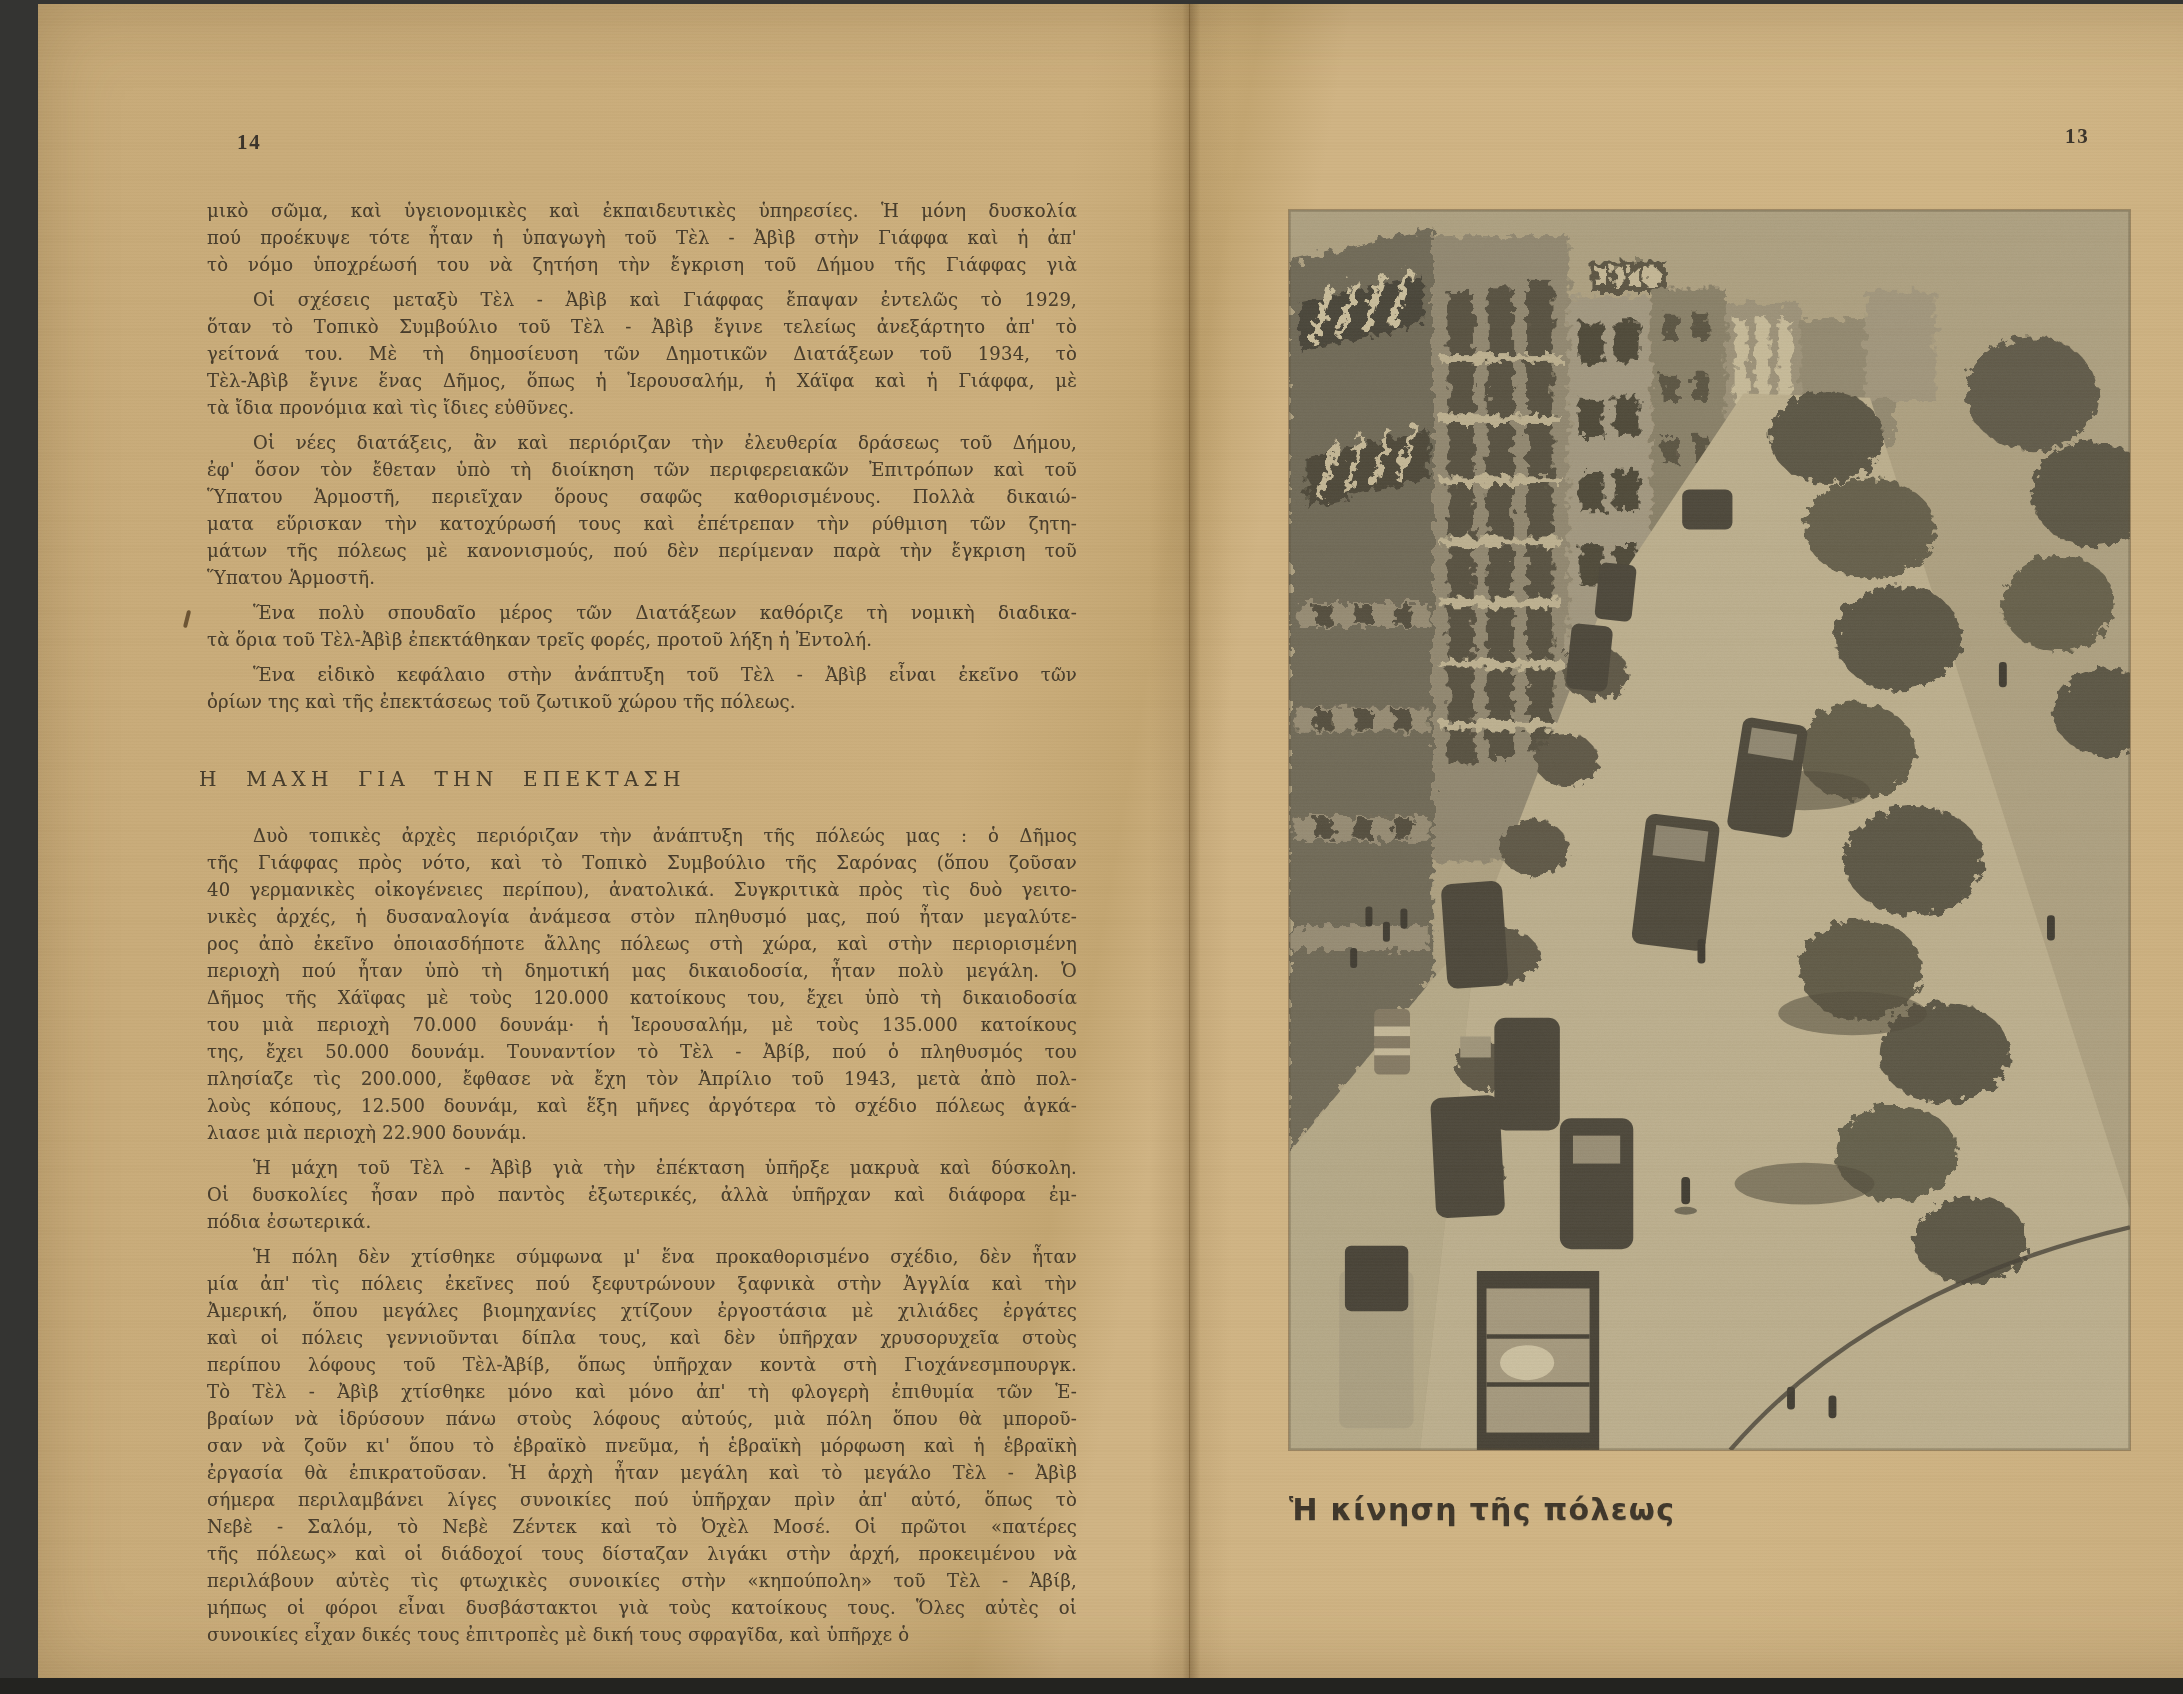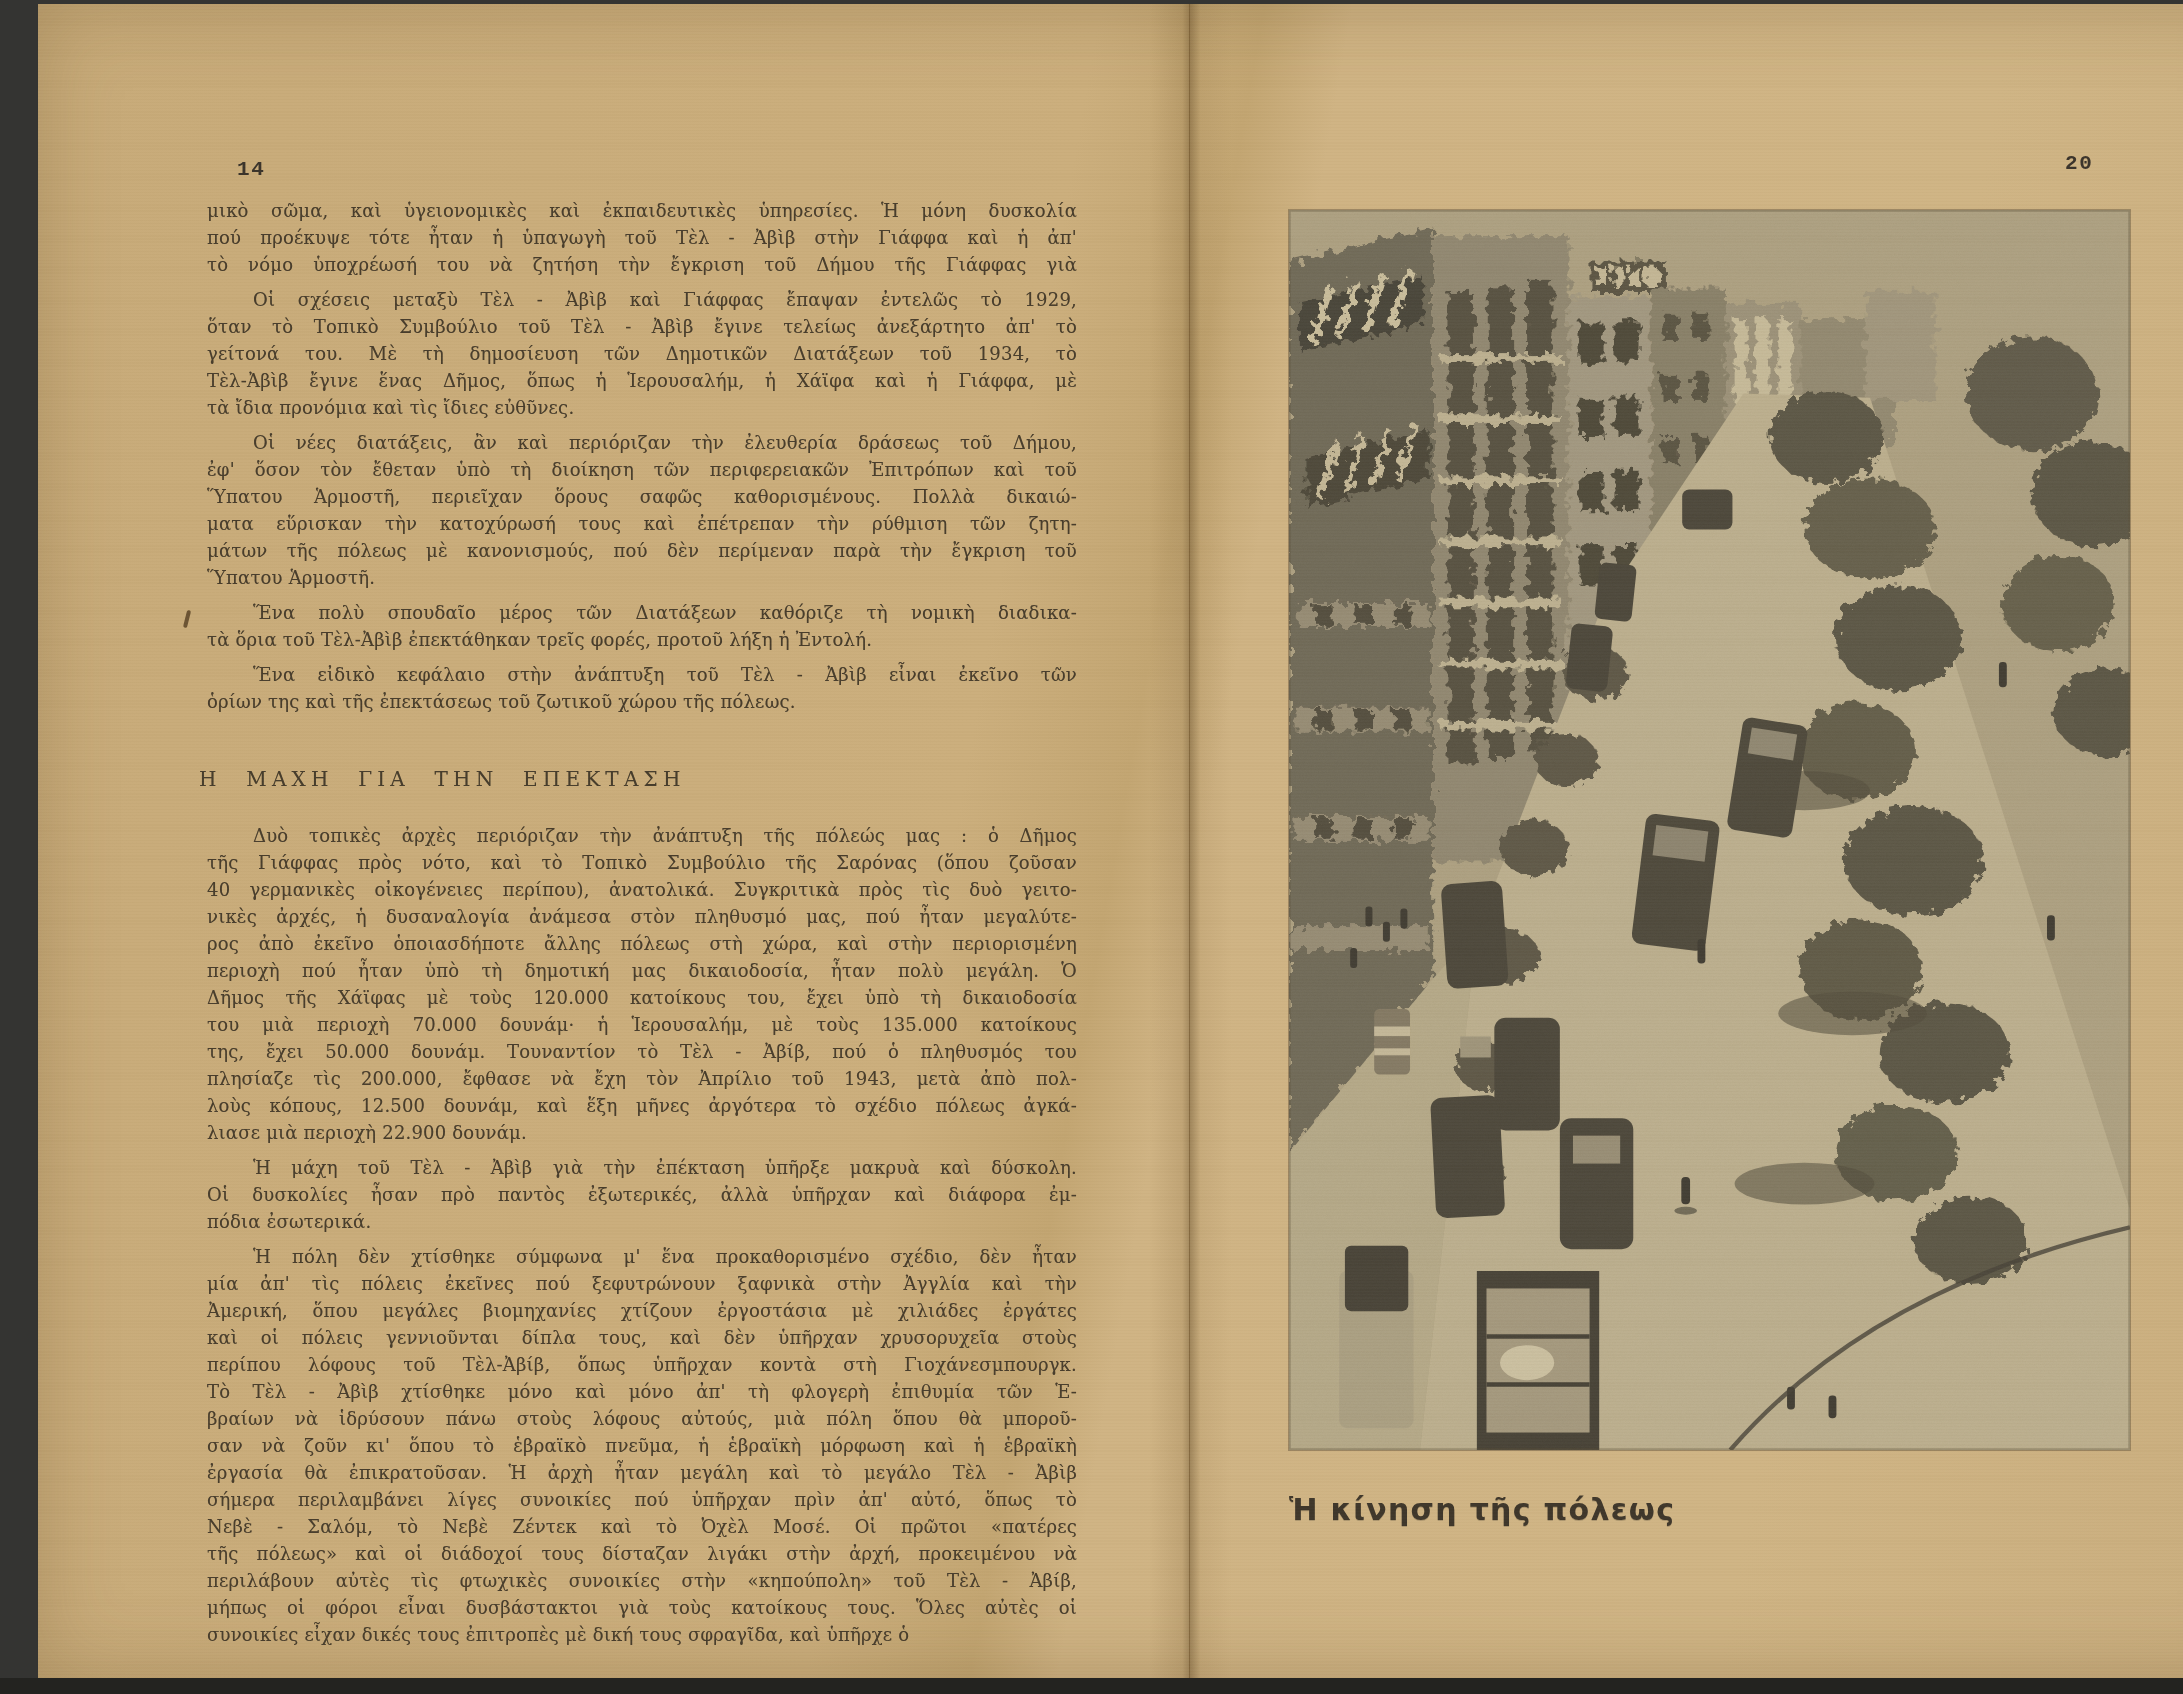--- a/index.html
+++ b/index.html
@@ -9,22 +9,22 @@
   .paper{position:absolute;left:38px;top:4.4px;right:20px;bottom:15.7px;
         background:linear-gradient(100deg,#c7aa78 0%, #cbae7c 42%, #c2a571 48.5%, #cfb383 52%, #cfb484 78%, #c9ad7d 100%);
         box-shadow:inset 0 0 79px rgba(92,70,34,.28);}
   .paper::after{content:"";position:absolute;inset:0;pointer-events:none;opacity:.5;
         background:repeating-linear-gradient(0deg, rgba(90,70,40,.035) 0 1.3px, rgba(255,250,230,.03) 1.3px 3.1px);}
   .gutter{position:absolute;top:0;bottom:0;left:1111px;width:83px;pointer-events:none;
         background:linear-gradient(to right, rgba(120,90,45,0) 0%, rgba(110,82,40,.16) 40%, rgba(86,62,28,.38) 50%, rgba(120,90,45,.10) 62%, rgba(120,90,45,0) 100%);}
   .crease{position:absolute;top:0;bottom:0;left:1151px;width:1.3px;background:rgba(105,78,38,.55);}
 
   
-  .pageno{position:absolute;font-family:Liberation Mono, monospace;font-weight:bold;
-        font-size:21px;letter-spacing:1.7px;color:#3a332a;margin-top:28px;}
+  .pageno{position:absolute;font-family:Liberation Serif, serif;font-weight:bold;
+        font-size:21px;letter-spacing:1.7px;color:#3a332a;}
   #pn-left{left:199px;top:126px;}
   #pn-right{left:2027px;top:120px;}
   .textcol{position:absolute;left:161px;top:185px;width:886px;color:#473c2b;
         font-size:18px;line-height:27px;letter-spacing:0.2px;
         text-shadow:0 0 0.4px rgba(70,60,43,.35);}
   .para{margin:8px;}
   .para .line{text-align:justify;text-align-last:justify;white-space:normal;}
   .para .line.last{text-align-last:left;}
   .para.indent .line:first-child{text-indent:46px;}
   .heading{margin:52px 0 30px 0;font-size:20px;letter-spacing:5.2px;word-spacing:13px;
@@ -110,21 +110,21 @@
           <div class="line">ἐργασία θὰ ἐπικρατοῦσαν. Ἡ ἀρχὴ ἦταν μεγάλη καὶ τὸ μεγάλο Τὲλ - Ἀβὶβ</div>
           <div class="line">σήμερα περιλαμβάνει λίγες συνοικίες πού ὑπῆρχαν πρὶν ἀπ' αὐτό, ὅπως τὸ</div>
           <div class="line">Νεβὲ - Σαλόμ,  τὸ Νεβὲ Ζέντεκ  καὶ τὸ Ὀχὲλ Μοσέ. Οἱ  πρῶτοι  «πατέρες</div>
           <div class="line">τῆς πόλεως» καὶ οἱ διάδοχοί τους δίσταζαν λιγάκι στὴν ἀρχή, προκειμένου νὰ</div>
           <div class="line">περιλάβουν αὐτὲς τὶς φτωχικὲς συνοικίες στὴν «κηπούπολη» τοῦ Τὲλ - Ἀβίβ,</div>
           <div class="line">μήπως οἱ φόροι εἶναι δυσβάστακτοι γιὰ τοὺς κατοίκους τους. Ὅλες  αὐτὲς οἱ</div>
           <div class="line last">συνοικίες εἶχαν δικές τους ἐπιτροπὲς μὲ δική τους σφραγῖδα, καὶ ὑπῆρχε ὁ</div>
         </div>
       </div>
 
-    <div class="pageno" id="pn-right">20</div>
+    <div class="pageno" id="pn-right">13</div>
 
     <svg class="photo" viewBox="0 0 1925 2840" preserveAspectRatio="none">
       <defs>
         <filter id="grain" x="0" y="0" width="100%" height="100%">
           <feTurbulence type="fractalNoise" baseFrequency="0.55" numOctaves="2" result="n"></feTurbulence>
           <feColorMatrix in="n" type="matrix" values="0 0 0 0 0.42  0 0 0 0 0.39  0 0 0 0 0.32  0 0 0 0.55 0"></feColorMatrix>
           <feComposite operator="over" in2="SourceGraphic"></feComposite>
         </filter>
         <filter id="blob" x="-20%" y="-20%" width="140%" height="140%">
           <feTurbulence type="fractalNoise" baseFrequency="0.05" numOctaves="2" result="t"></feTurbulence>

